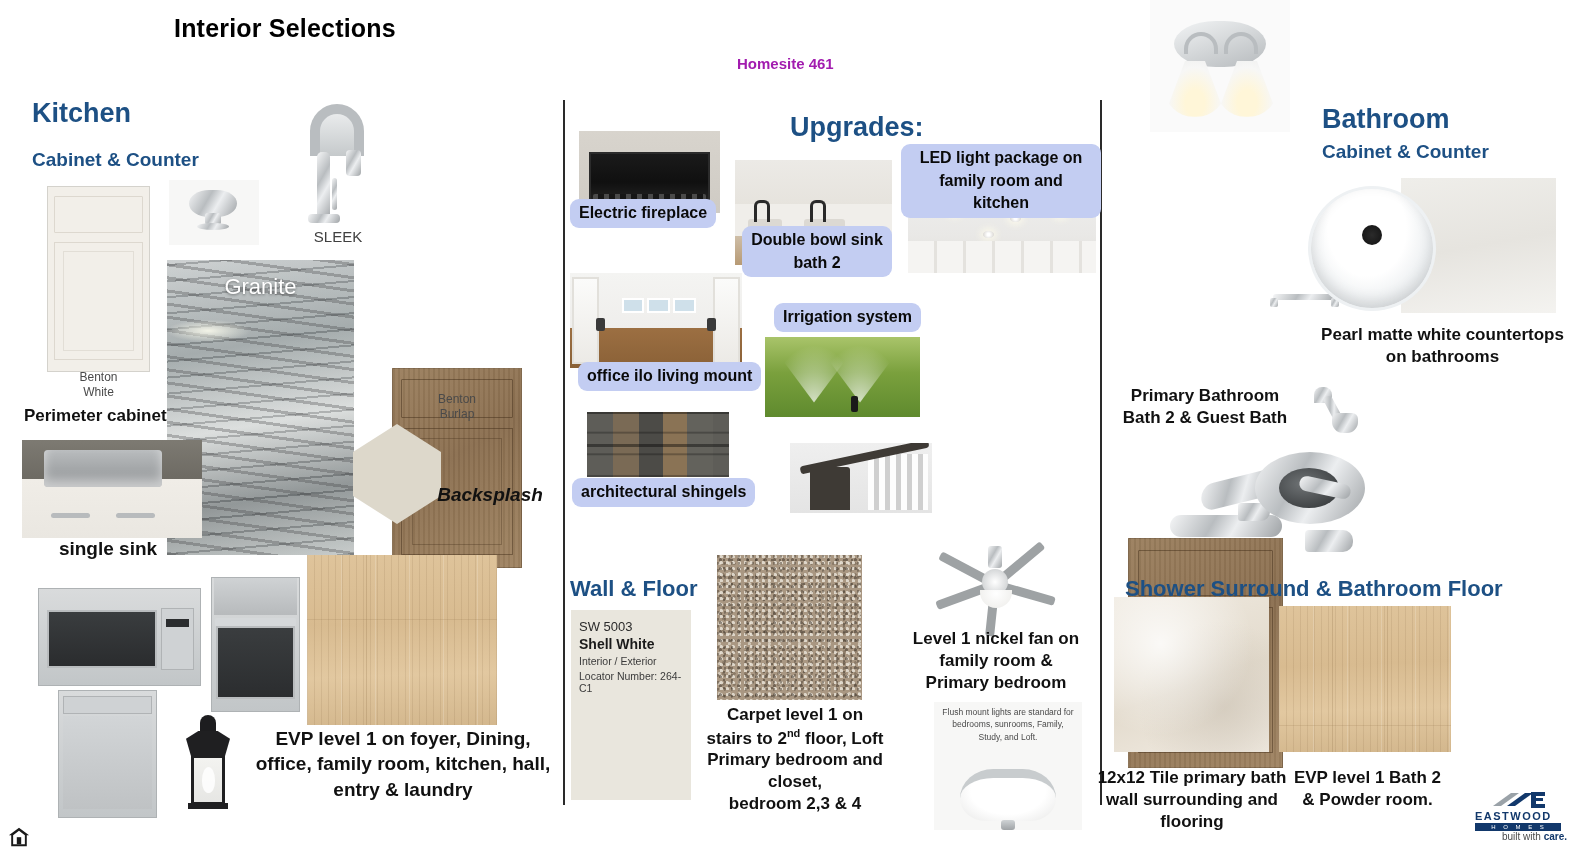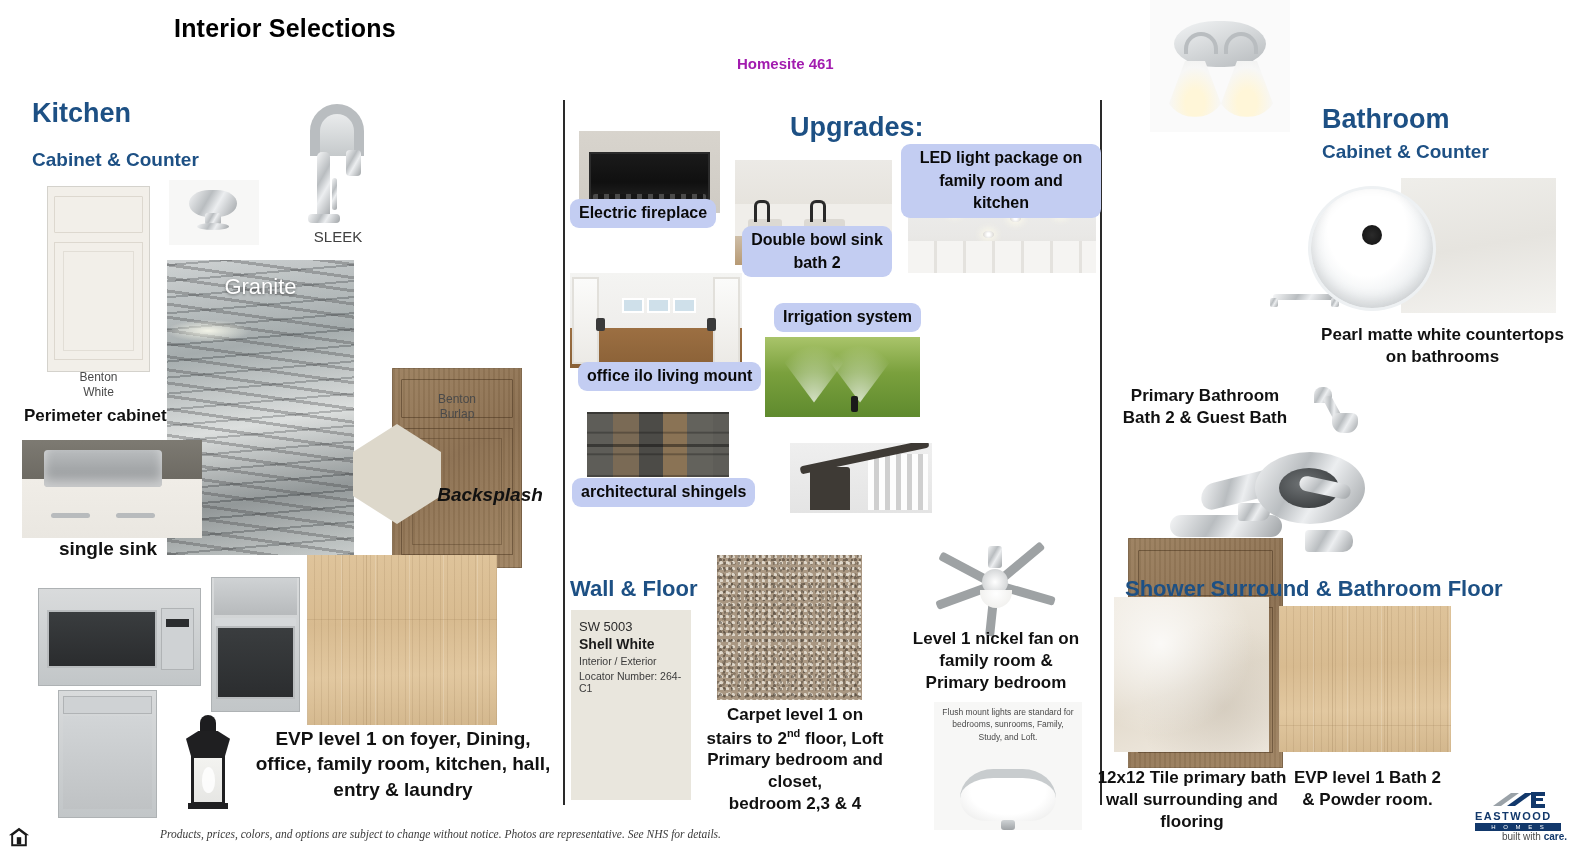--- a/index.html
+++ b/index.html
@@ -495,21 +495,20 @@
   <div class="abs cap" style="left:1290px; top:767px; width:155px;">EVP level 1 Bath 2 &amp; Powder room.</div>
 
   <div class="abs" style="left:8px; top:826px; width:22px; height:22px;">
     <svg viewBox="0 0 24 24" width="22" height="22" aria-hidden="true">
       <path d="M12 2 L23 10 L20.5 10 L20.5 22 L3.5 22 L3.5 10 L1 10 Z
                M12 5.2 L5.6 10.2 L5.6 19.9 L18.4 19.9 L18.4 10.2 Z" fill="#1a1a1a"></path>
       <rect x="9.6" y="12.2" width="4.8" height="7.7" fill="#1a1a1a"></rect>
     </svg>
   </div>
 
-  <div class="abs disclaimer" style="left:160px; top:828px;">Products, prices, colors, and options are subject to change without notice. Photos are representative. See NHS for details.</div>
 
   <div class="abs" style="left:1469px; top:790px; width:100px; height:52px;">
     <div class="abs" style="left:22px; top:0; width:56px; height:20px;">
       <svg viewBox="0 0 56 20" width="56" height="20" aria-hidden="true">
         <path d="M2 16 L20 3 L28 3 L10 16 Z" fill="#9aa2a8"></path>
         <path d="M16 16 L34 3 L42 3 L24 16 Z" fill="#12386b"></path>
         <path d="M40 2 L54 2 L54 6 L45 6 L45 8 L52 8 L52 11 L45 11 L45 14 L54 14 L54 18 L40 18 Z" fill="#12386b"></path>
       </svg>
     </div>
     <div class="abs logo-word" style="left:6px; top:20px;">EASTWOOD</div>

